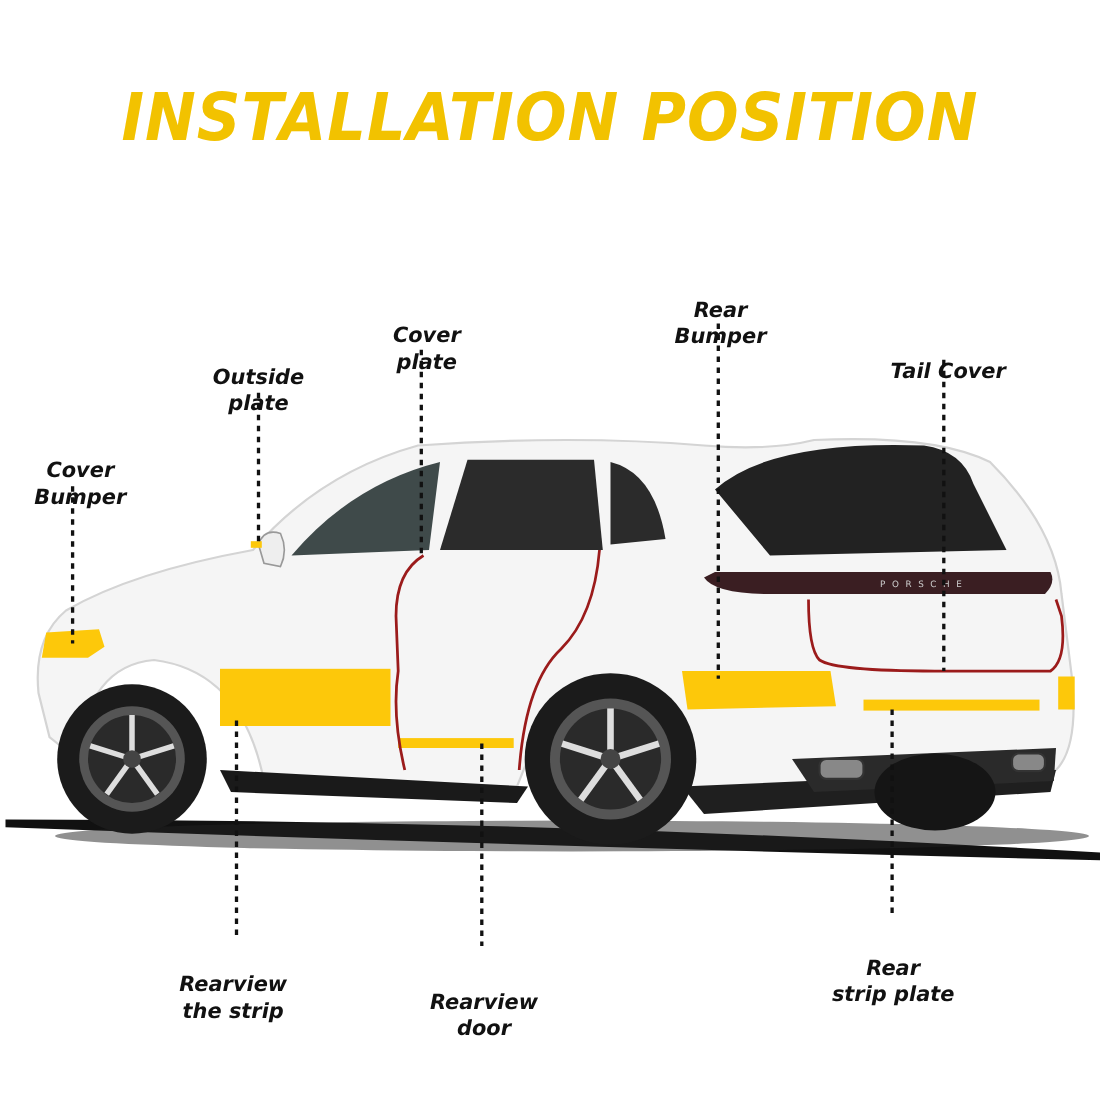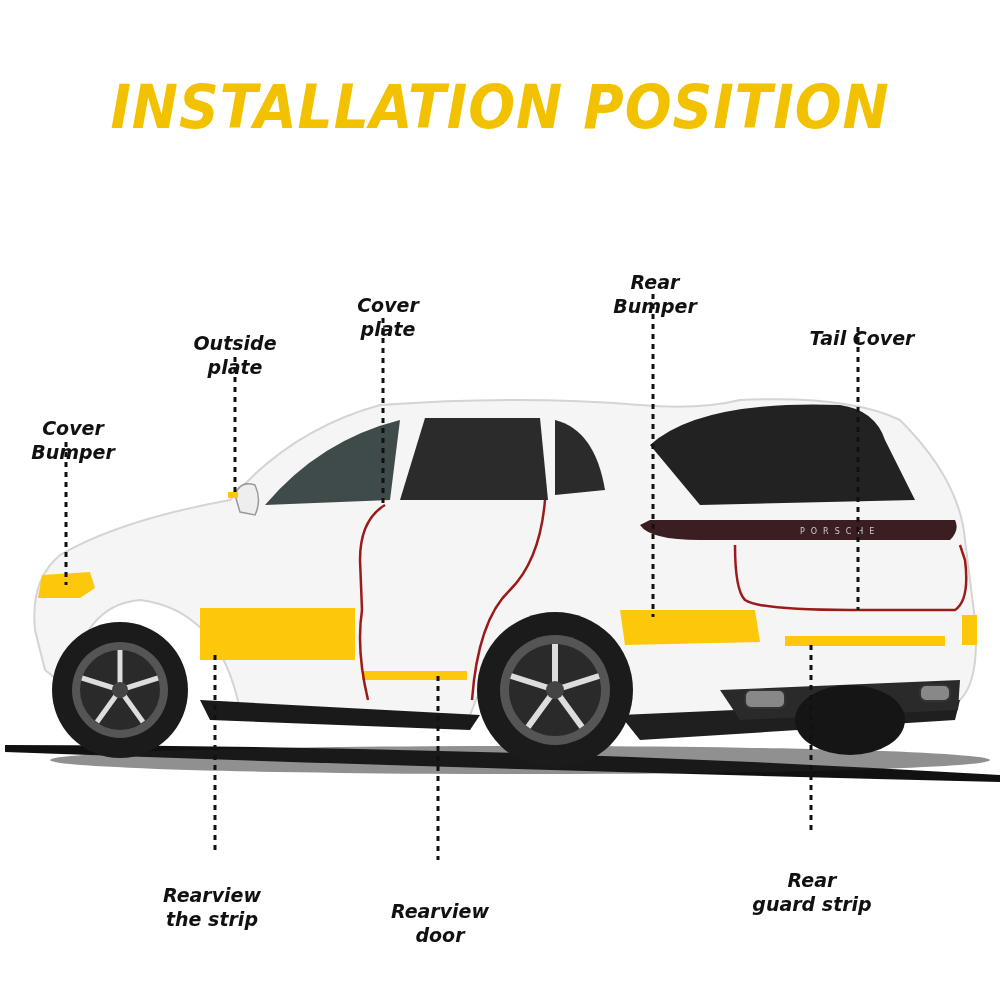--- a/index.html
+++ b/index.html
@@ -116,14 +116,14 @@
 <div class="label" style="left:212px;top:855px;">
   <div>Rearview</div>
   <div>the strip</div>
 </div>
 <div class="label" style="left:440px;top:871px;">
   <div>Rearview</div>
   <div>door</div>
 </div>
 <div class="label" style="left:812px;top:840px;">
   <div>Rear</div>
-  <div>guard strip</div>
+  <div>strip plate</div>
 </div>
 
 </body></html>

